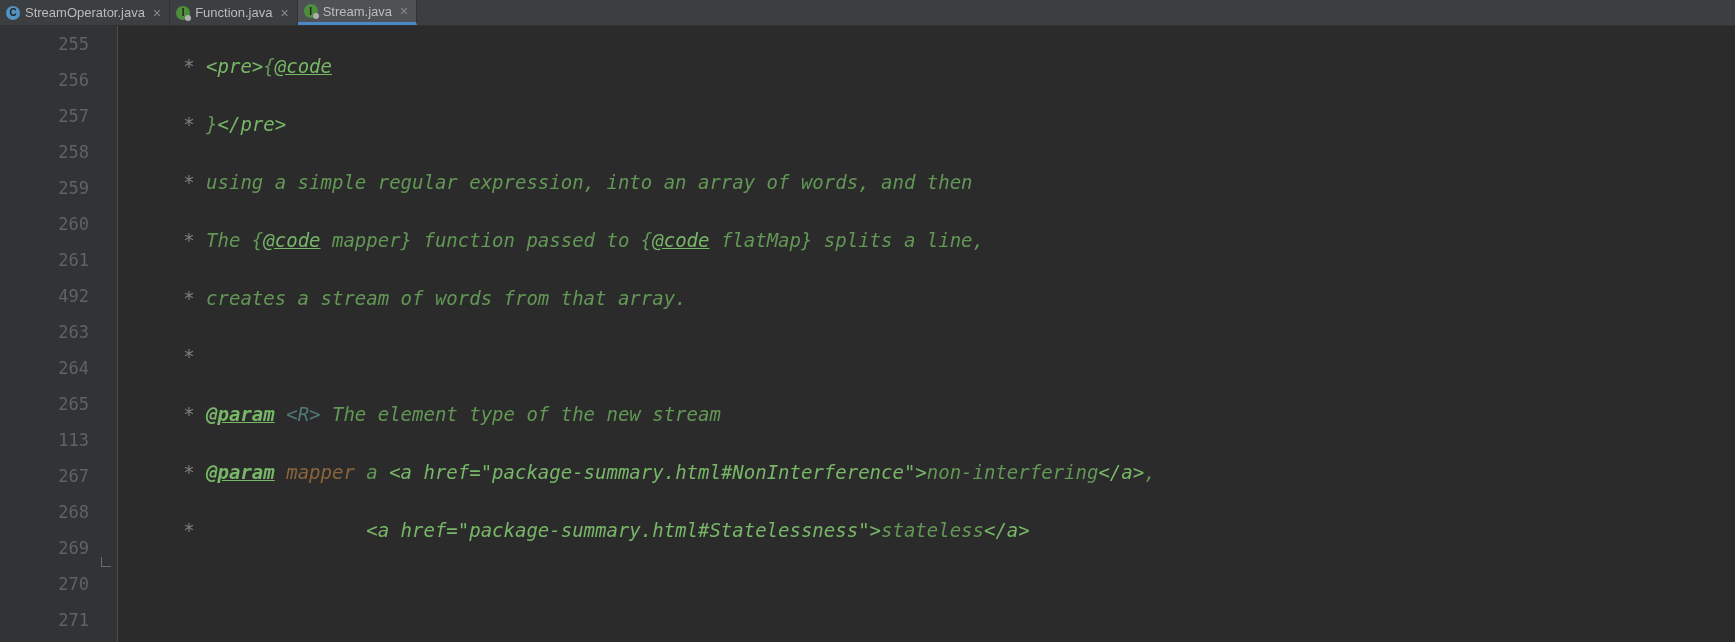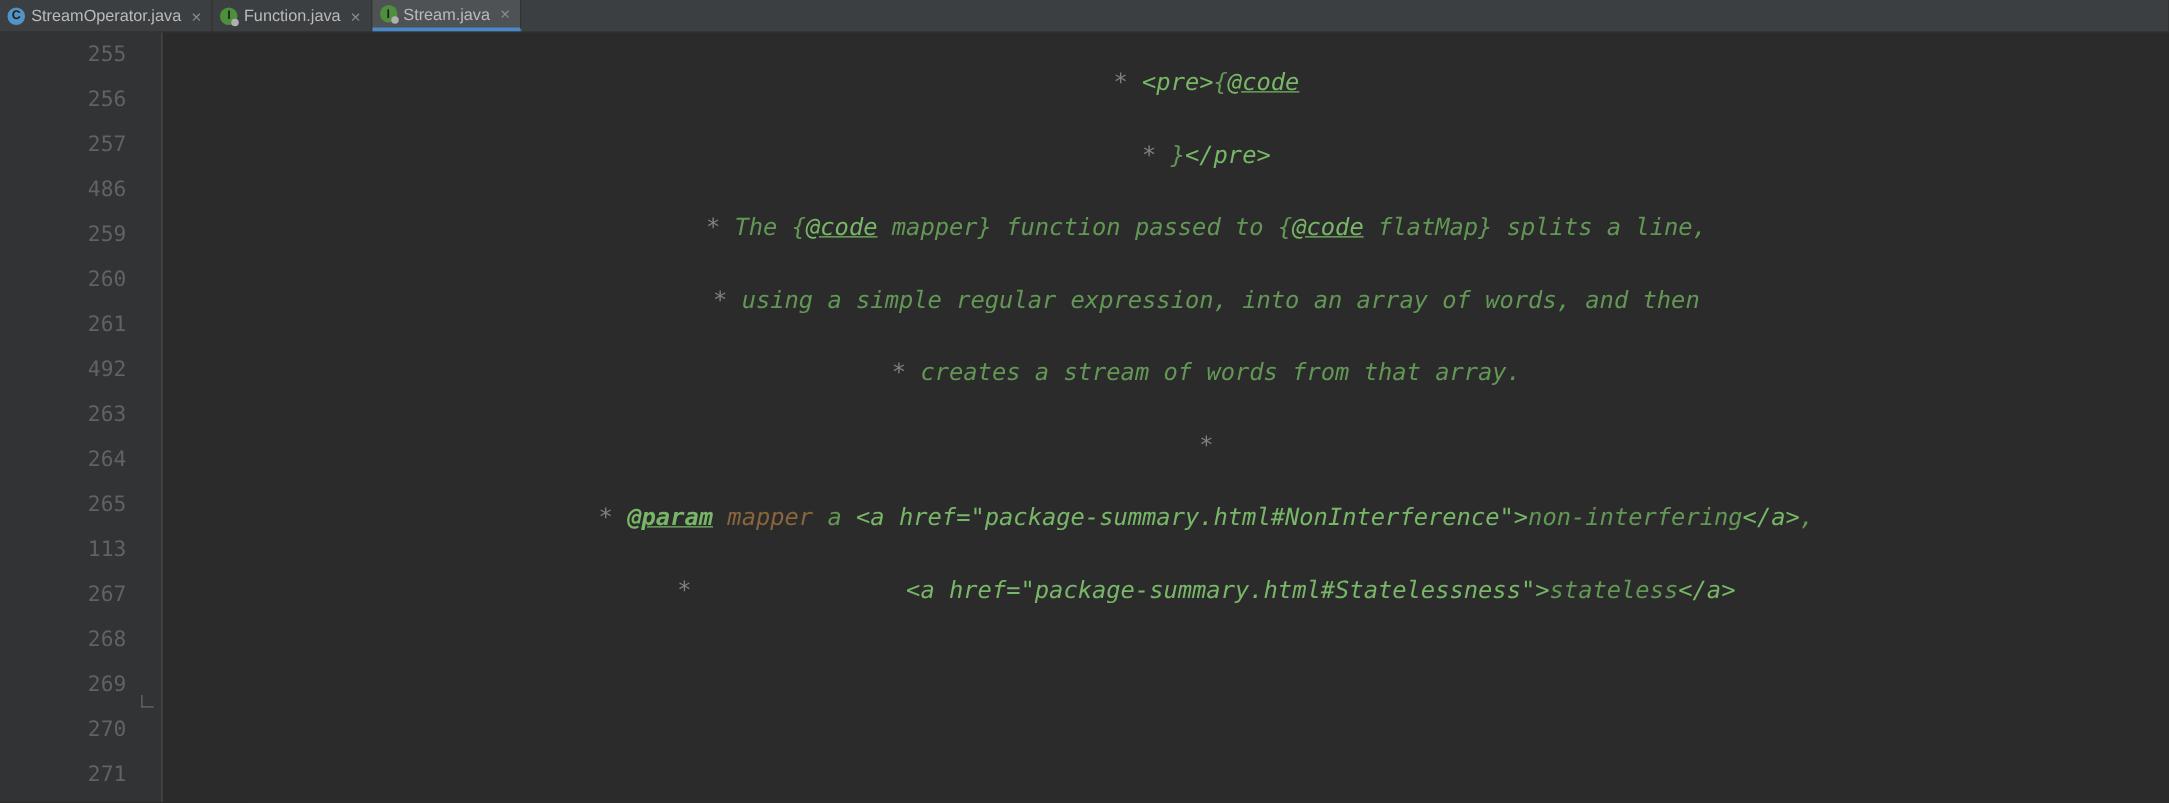--- a/index.html
+++ b/index.html
@@ -52,21 +52,21 @@
     color:#1e1e1e;font-size:10px;font-weight:bold;
     position:relative;
   }
   .lockdot{
     position:absolute;width:6px;height:6px;
     background:#b0b0b0;border-radius:50%;
     bottom:-1px;right:-1px;
   }
   .editor { display:flex; height: calc(642px - 26px); }
   .gutter {
-    width: 130px;
+    width: 118px;
     background:#313335;
     border-right:1px solid #4a4a4a;
     text-align:right;
     padding-right:28px;
     position:relative;
   }
   .gutter .line-num {
     height: 36px;
     line-height:36px;
     color:#606366;
@@ -78,21 +78,20 @@
     border-left:1px solid #6a6a6a;
     border-bottom:1px solid #6a6a6a;
     display:inline-block;
   }
   .code {
     flex:1;
     padding-left: 8px;
     background:#2B2B2B;
     white-space:pre;
     font-style: italic;
-    text-align: center;
   }
   .code .row { height:36px; line-height:36px; }
   .cm  { color:#808080; font-style:italic; }
   .cmg { color:#629755; font-style:italic; }
   .tag { color:#77B767; font-style:italic; }
   .tagu{ color:#77B767; font-style:italic; text-decoration:underline; }
   .gp  { color:#507874; }
 </style>
 </head>
 <body>
@@ -113,21 +112,21 @@
     <span>Stream.java</span>
     <span class="close">×</span>
   </div>
 </div>
 
 <div class="editor">
   <div class="gutter">
     <div class="line-num">255</div>
     <div class="line-num">256</div>
     <div class="line-num">257</div>
-    <div class="line-num">486</div>
+    <div class="line-num">258</div>
     <div class="line-num">259</div>
     <div class="line-num">260</div>
     <div class="line-num">261</div>
     <div class="line-num">492</div>
     <div class="line-num">263</div>
     <div class="line-num">264</div>
     <div class="line-num">265</div>
     <div class="line-num">113</div>
     <div class="line-num">267</div>
     <div class="line-num">268</div>
@@ -136,24 +135,25 @@
     </div>
     <div class="line-num" style="position:relative">270
       
     </div>
     <div class="line-num">271</div>
   </div>
 
   <div class="code">
 <div class="row"><span class="cm">     </span><span class="cm">*</span><span class="cm"> </span><span class="tag">&lt;pre&gt;</span><span class="cmg">{</span><span class="tagu">@code</span></div>
 <div class="row"><span class="cm">     </span><span class="cm">*</span><span class="cm"> </span><span class="cmg">}</span><span class="tag">&lt;/pre&gt;</span></div>
+<div class="row"><span class="cm">     </span><span class="cm">*</span><span class="cm"> </span><span class="cmg">using a simple regular expression, into an array of words, and then</span></div>
 <div class="row"><span class="cm">     </span><span class="cm">*</span><span class="cm"> </span><span class="cmg">The {</span><span class="tagu">@code</span><span class="cmg"> mapper} function passed to {</span><span class="tagu">@code</span><span class="cmg"> flatMap} splits a line,</span></div>
-<div class="row"><span class="cm">     </span><span class="cm">*</span><span class="cm"> </span><span class="cmg">using a simple regular expression, into an array of words, and then</span></div>
 <div class="row"><span class="cm">     </span><span class="cm">*</span><span class="cm"> </span><span class="cmg">creates a stream of words from that array.</span></div>
 <div class="row"><span class="cm">     </span><span class="cm">*</span></div>
+<div class="row"><span class="cm">     </span><span class="cm">*</span><span class="cm"> </span><span class="tagu" style="font-weight:bold">@param</span><span class="gp"> &lt;R&gt; </span><span class="cmg">The element type of the new stream</span></div>
 <div class="row"><span class="cm">     </span><span class="cm">*</span><span class="cm"> </span><span class="tagu" style="font-weight:bold">@param</span><span class="cm" style="color:#8a653b"> mapper </span><span class="cmg">a </span><span class="tag">&lt;a href="package-summary.html#NonInterference"&gt;</span><span class="cmg">non-interfering</span><span class="tag">&lt;/a&gt;</span><span class="cmg">,</span></div>
 <div class="row"><span class="cm">     </span><span class="cm">*</span><span class="cm">               </span><span class="tag">&lt;a href="package-summary.html#Statelessness"&gt;</span><span class="cmg">stateless</span><span class="tag">&lt;/a&gt;</span></div>
 
 
 
 
 
 
   </div>
 </div>

